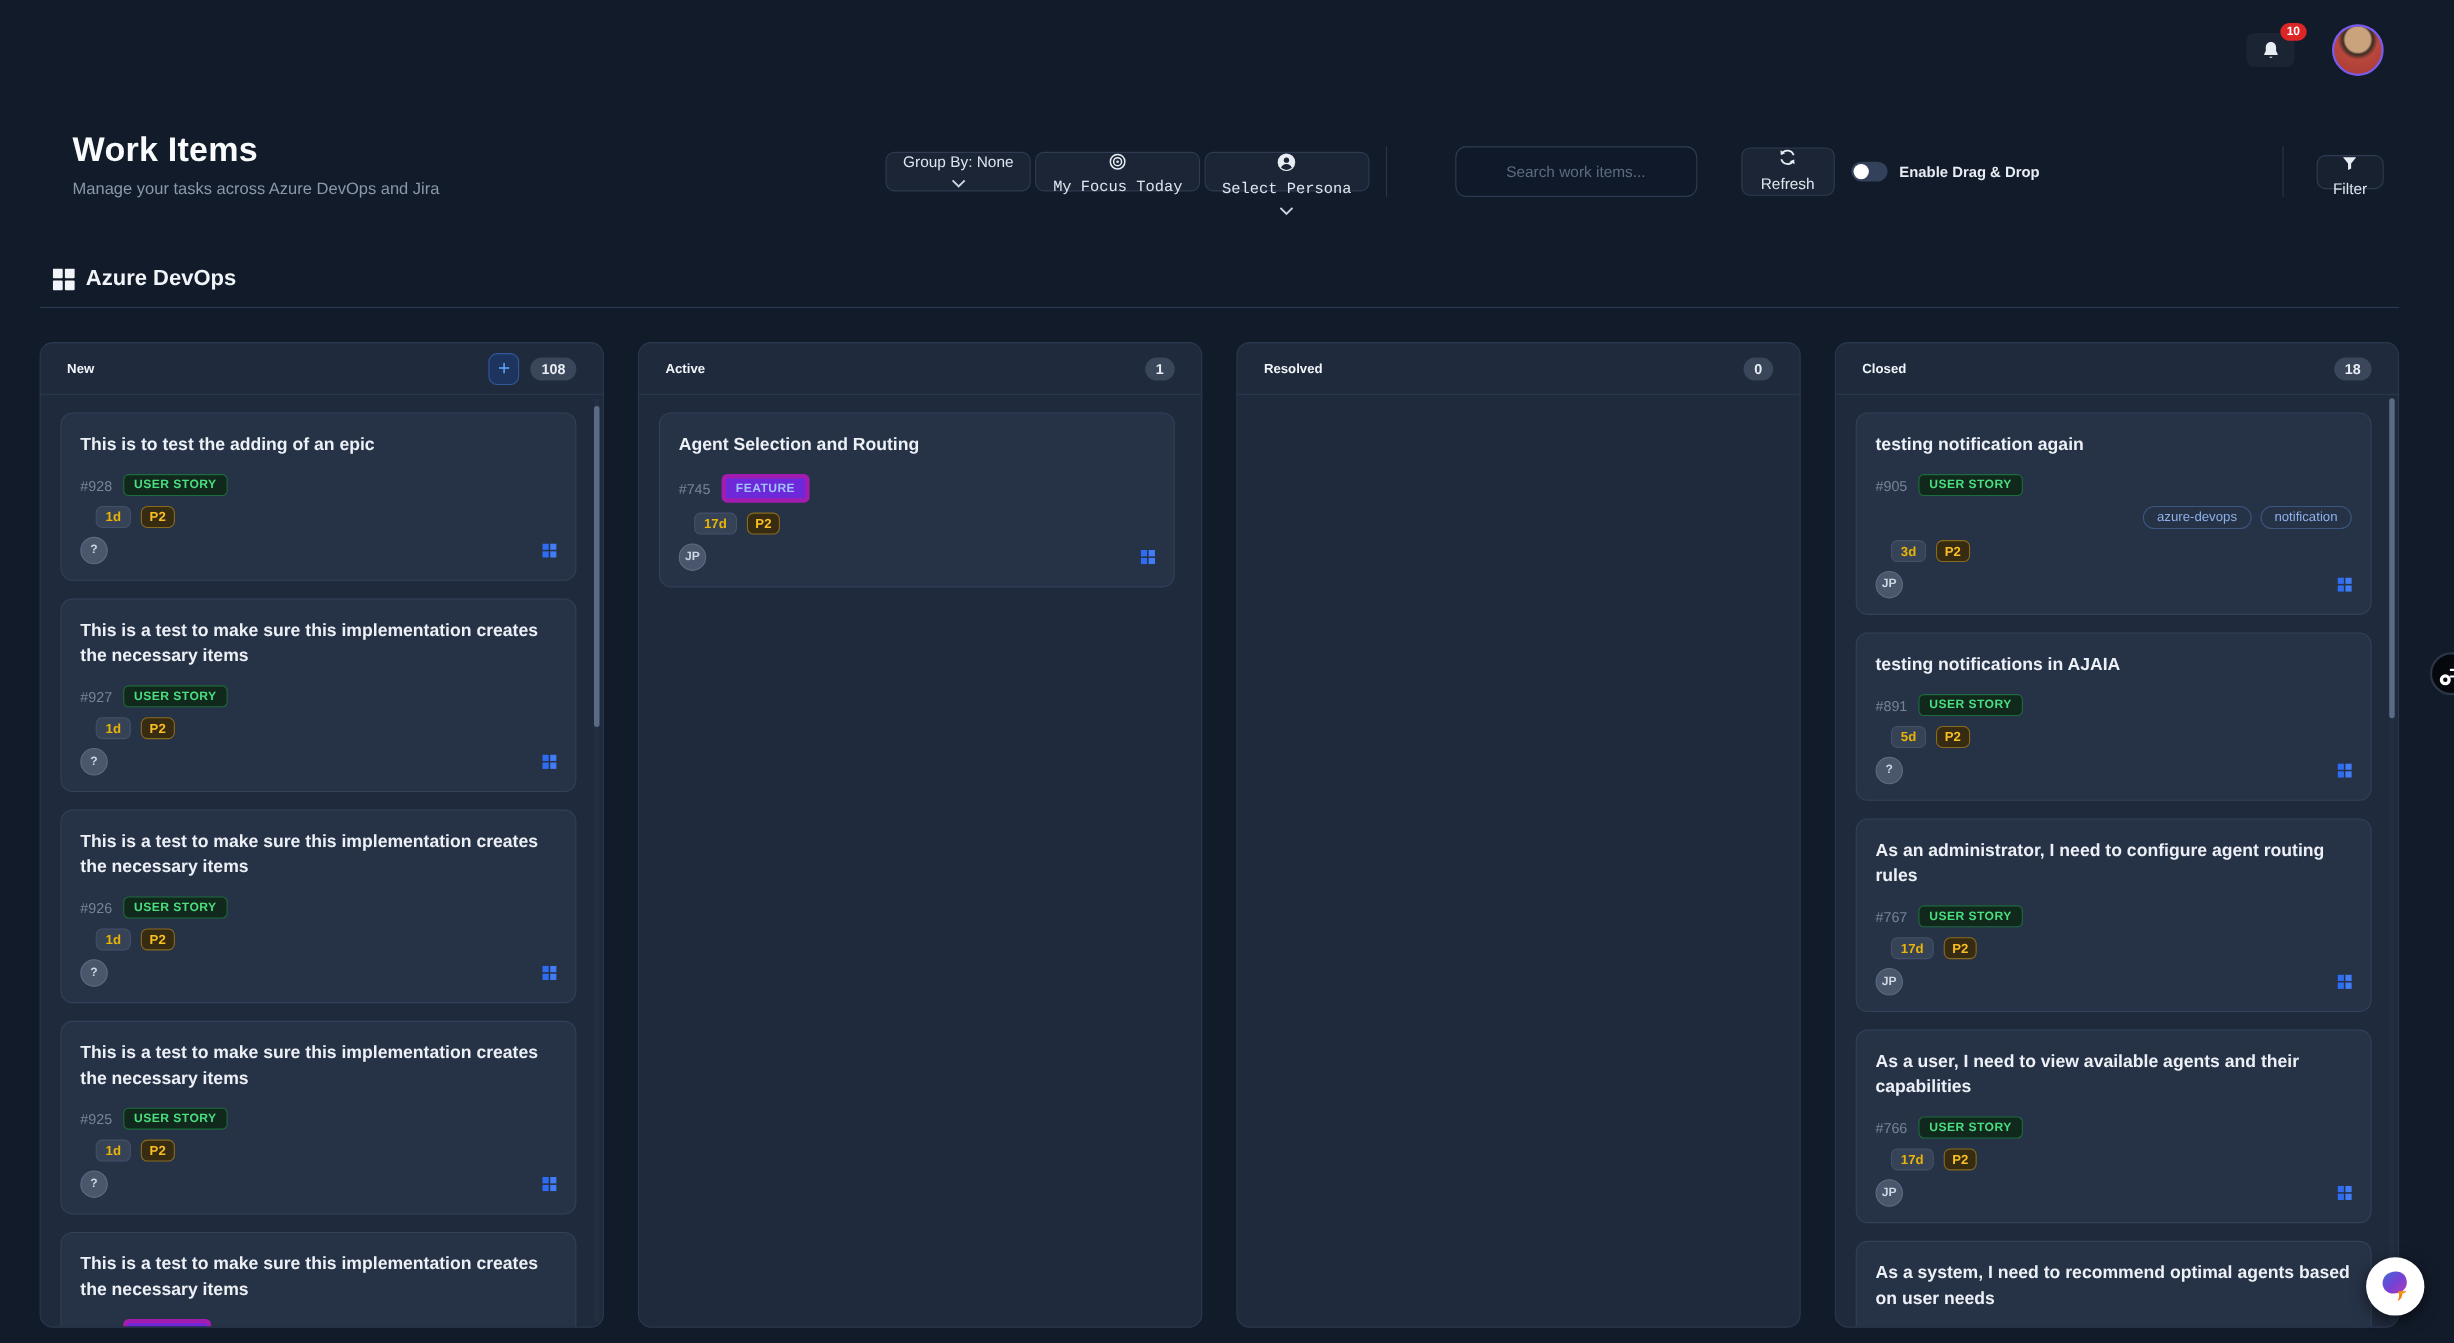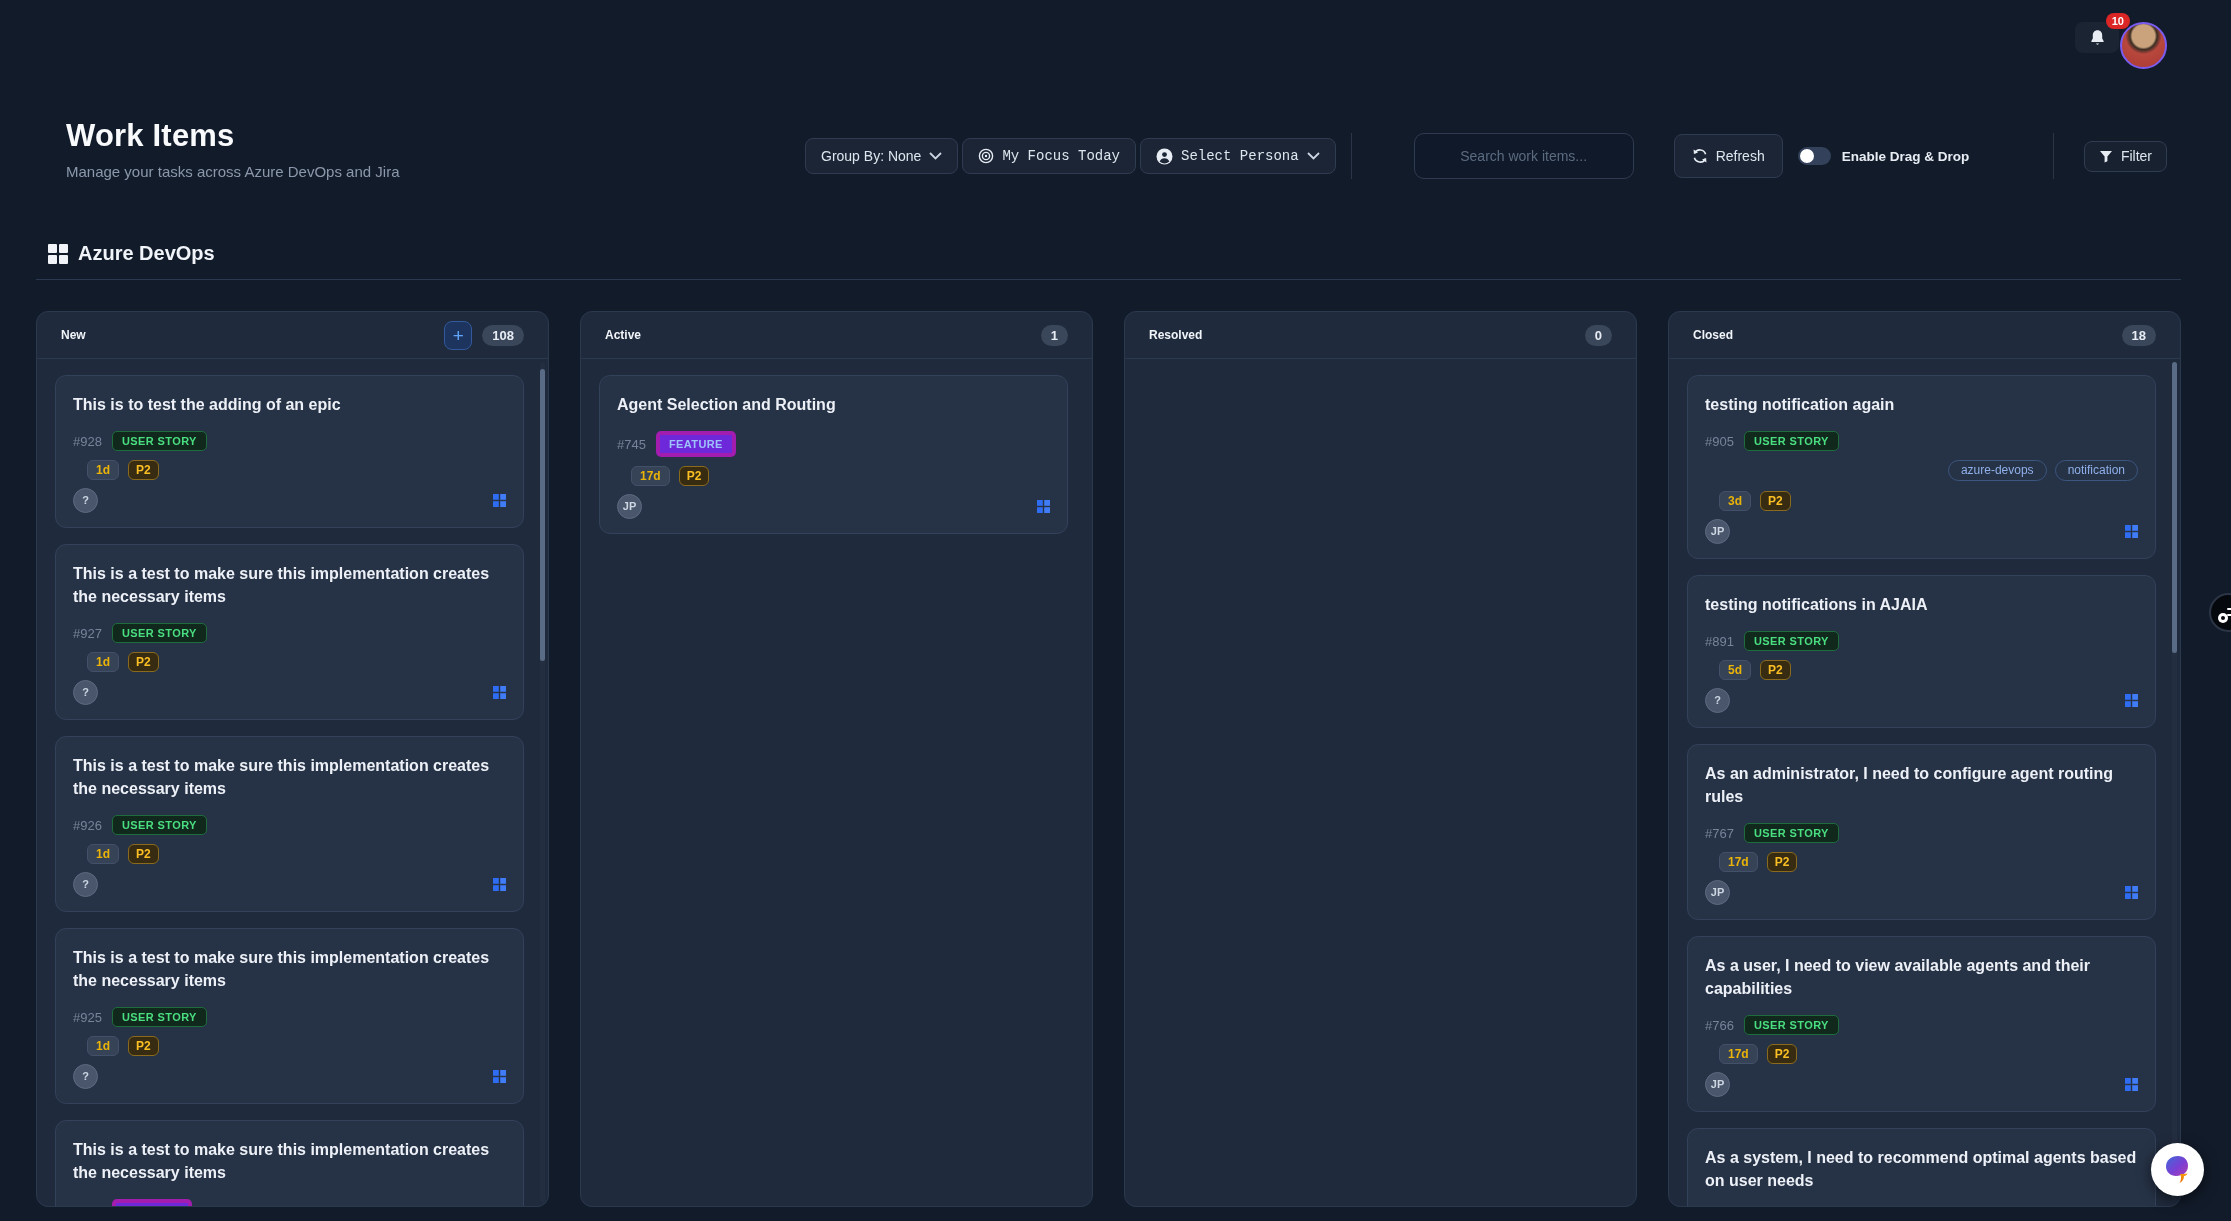--- a/index.html
+++ b/index.html
@@ -6,39 +6,39 @@
   html,body { width: 2231px; height: 1221px; }
   body {
     position: relative;
     background: #121b2a;
     font-family: "Liberation Sans", sans-serif;
     color: #e2e8f0;
     overflow: hidden;
   }
 
   
-  .topbar { position: absolute; top: 22px; right: 64px; display: flex; align-items: flex-start; gap: 1px; }
+  .topbar { position: absolute; top: 22px; right: 64px; display: flex; align-items: center; gap: 34px; }
   .bell-btn { position: relative; width: 44px; height: 31px; background: #1a2433; border: none; border-radius: 8px;
     display: flex; align-items: center; justify-content: center; cursor: pointer; }
   .bell-badge { position: absolute; top: -9px; right: -11px; background: #dc2626; color: #fff;
     font-size: 11px; font-weight: 700; padding: 2px 6px; border-radius: 10px; line-height: 12px; }
   .avatar-photo { width: 47px; height: 47px; border-radius: 50%; border: 2px solid #7a5cf0; cursor: pointer;
     background: radial-gradient(circle at 50% 28%, #caa27c 0 30%, #3a2d23 36%, #b8473d 48%, #a93a33 100%);
     background-color: #b8473d; }
 
   
   .page-header { position: absolute; left: 66px; top: 118px; }
   .page-title { font-size: 31px; font-weight: 700; color: #f8fafc; letter-spacing: .2px; }
   .page-subtitle { margin-top: 9px; font-size: 15px; color: #8b98ab; }
 
   
   .toolbar { position: absolute; left: 805px; right: 64px; top: 133px; height: 46px; display: flex; align-items: center; }
   .tbtn { height: 36px; padding: 0 15px; background: #1b2535; border: 1px solid #2f3b50; border-radius: 8px;
     color: #dde5ee; font-size: 14px; display: inline-flex; align-items: center; gap: 8px; cursor: pointer; white-space: nowrap;
-    font-family: "Liberation Sans", sans-serif; }
+    font-family: "Liberation Sans", sans-serif; flex-direction: column; }
   .tbtn + .tbtn { margin-left: 4px; font-family: Liberation Mono, monospace; }
   .vdivider { width: 1px; height: 46px; background: #2a3648; margin-left: 15px; }
   .search-input { margin-left: 62px; width: 220px; height: 46px; background: rgba(15,23,42,.35);
     border: 1px solid #2f3b50; border-radius: 10px; color: #e2e8f0; font-size: 14px; text-align: center;
     font-family: "Liberation Sans", sans-serif; outline: none; }
   .search-input::placeholder { color: #5b6b80; }
   .refresh-btn { margin-left: 40px; height: 44px; padding: 0 17px; }
   .toggle { margin-left: 15px; width: 33px; height: 18px; border-radius: 10px; background: #33415a; position: relative; cursor: pointer; flex: none; }
   .toggle-knob { position: absolute; left: 2px; top: 2px; width: 14px; height: 14px; border-radius: 50%; background: #fff; }
   .toggle-label { margin-left: 11px; font-size: 13.5px; font-weight: 700; color: #e8edf4; white-space: nowrap; }

